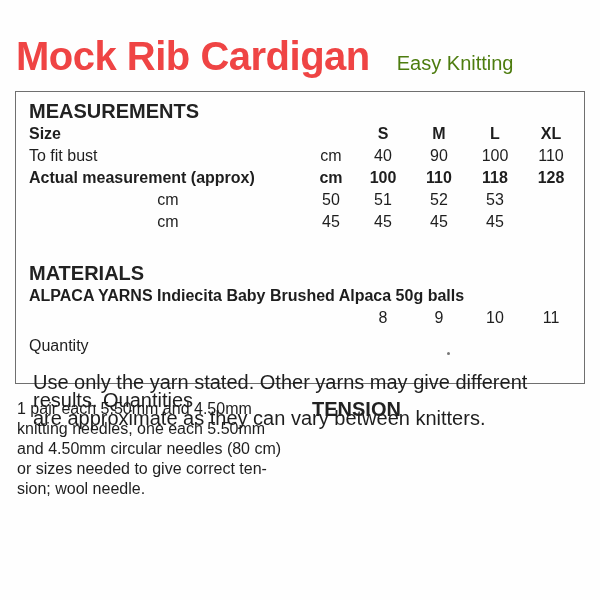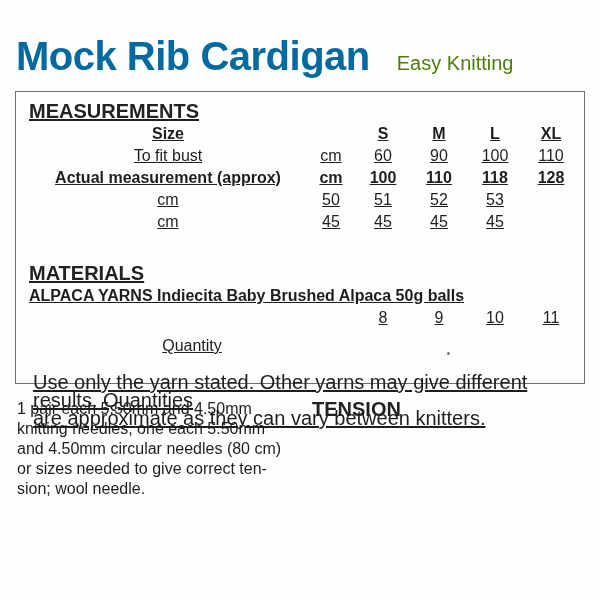--- a/index.html
+++ b/index.html
@@ -21,53 +21,52 @@
     display: flex;
     align-items: baseline;
     margin: 34px 15px 0 16px;
   }
   .title {
     font-size: 40px;
     font-weight: bold;
     letter-spacing: -0.5px;
     line-height: 1.1;
     margin: 0;
-    color: #0369a1;
+    color: #ef4444;
   }
   .subtitle {
     font-size: 20px;
     margin-left: 27px;
     color: #4d7c0f;
   }
   
   .box {
     box-sizing: border-box;
     margin: 13px 15px 0 15px;
     height: 293px;
     border: 1px solid #6f6f6f;
     padding: 7px 5px 0 13px;
-    text-decoration: underline;
   }
   .sec-heading {
     font-size: 20px;
     font-weight: bold;
     line-height: 24px;
     margin: 0;
     color: #222222;
   }
   .materials-heading {
     margin-top: 28px;
   }
   .trow {
     display: grid;
     grid-template-columns: 278px 48px 56px 56px 56px 56px;
     font-size: 16px;
     line-height: 22px;
   }
-  .trow .lbl { text-align: center; }
+  .trow .lbl { text-align: left; }
   .trow .unit, .trow .val { text-align: center; }
   .trow.bold, .trow.bold .lbl, .trow.bold .unit, .trow.bold .val { font-weight: bold; }
   .span2 { grid-column: 1 / span 2; margin-top: 28px; }
   .yarn {
     font-size: 16px;
     font-weight: bold;
     line-height: 22px;
   }
   .note {
     margin: 16px 0 0 4px;
@@ -118,21 +117,21 @@
       <span class="unit"></span>
       <span class="val">S</span>
       <span class="val">M</span>
       <span class="val">L</span>
       <span class="val">XL</span>
     </div>
 
     <div class="trow">
       <span class="lbl">To fit bust</span>
       <span class="unit">cm</span>
-      <span class="val">60</span>
+      <span class="val">40</span>
       <span class="val">90</span>
       <span class="val">100</span>
       <span class="val">110</span>
     </div>
 
     <div class="trow bold">
       <span class="lbl">Actual measurement (approx)</span>
       <span class="unit">cm</span>
       <span class="val">100</span>
       <span class="val">110</span>

